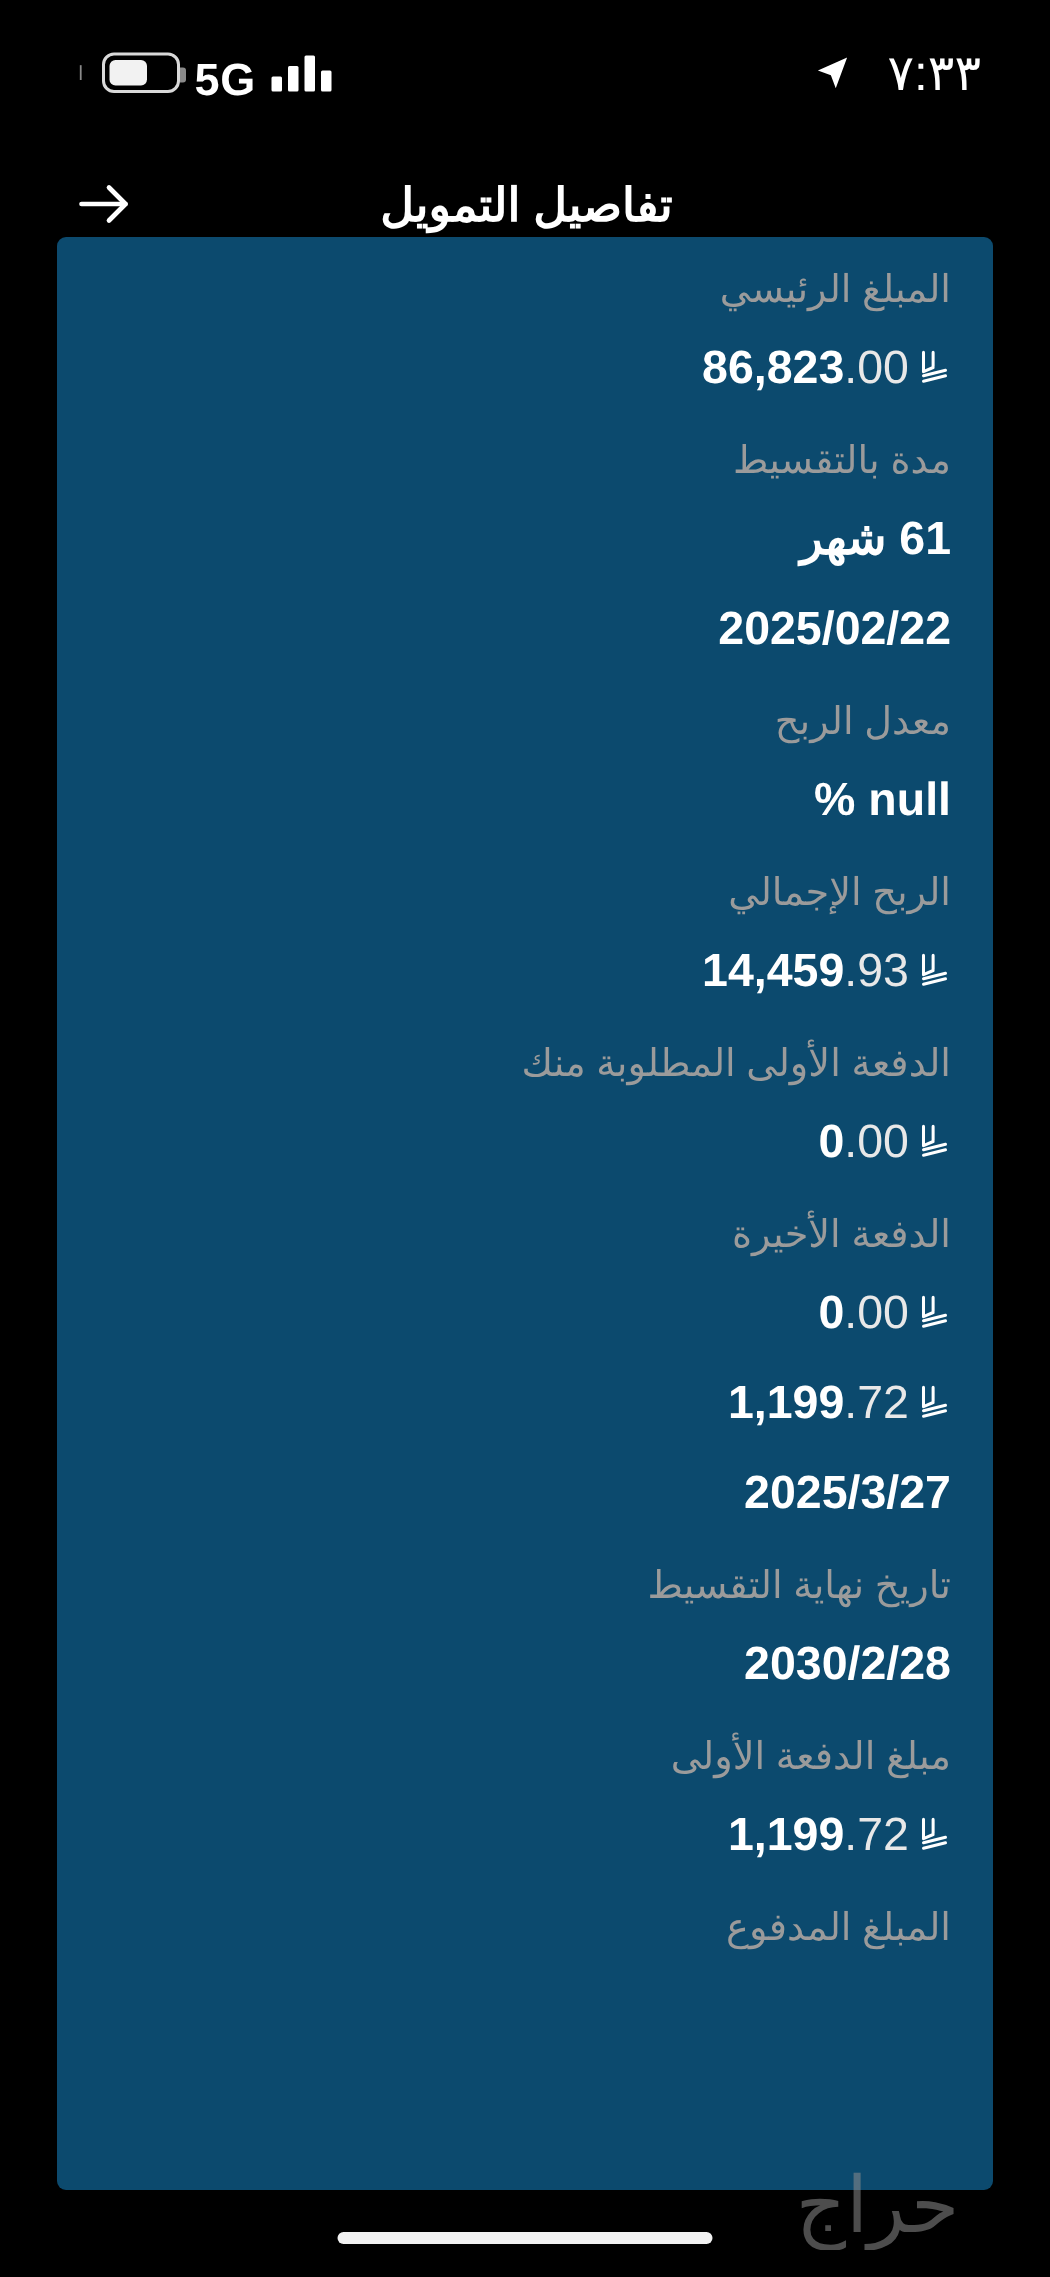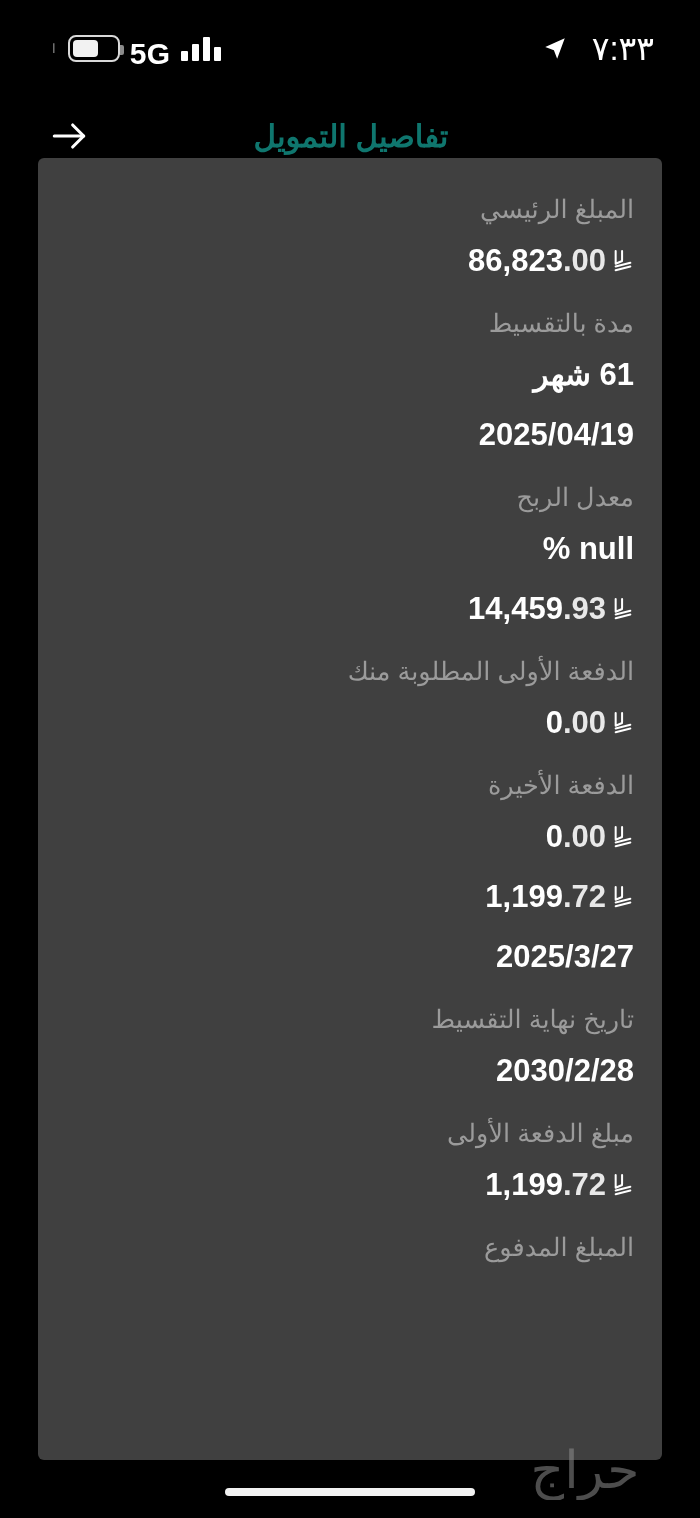--- a/index.html
+++ b/index.html
@@ -99,65 +99,65 @@
   .header {
     height: 80px;
     display: flex;
     align-items: center;
     justify-content: space-between;
     padding: 0 30px 0 46px;
   }
   .page-title {
     font-size: 31px;
     font-weight: bold;
-    color: #0f766e;
+    color: #ffffff;
     flex: 1;
     text-align: center;
     padding-right: 60px;
   }
   .back-arrow {
     width: 46px;
     height: 46px;
     display: flex;
     align-items: center;
     justify-content: center;
     color: #fff;
   }
 
   
   .card {
     position: absolute;
     top: 158px;
     left: 38px;
     right: 38px;
     bottom: 58px;
-    background: #404040;
+    background: #0c4a6e;
     border-radius: 6px;
-    padding: 24px 28px 0 28px;
+    padding: 8px 28px 0 28px;
     overflow: hidden;
   }
   .row {
     padding: 0 0 10px 0;
     text-align: right;
   }
   .row-label {
     font-size: 25.5px;
     color: #9b9b9b;
     line-height: 54px;
     white-space: nowrap;
   }
   .row-value {
     font-size: 31px;
     color: #ffffff;
     line-height: 50px;
     font-weight: bold;
     white-space: nowrap;
     direction: rtl;
   }
-  .row-value .dec { font-weight: bold; color: #e8e8e8; }
+  .row-value .dec { font-weight: normal; color: #e8e8e8; }
   .riyal {
     display: inline-block;
     width: 22px;
     height: 26px;
     vertical-align: -3px;
     margin-left: 6px;
   }
   .row:last-child { padding-bottom: 0; }
 
   
@@ -224,27 +224,28 @@
         <div class="row-label">المبلغ الرئيسي</div>
         <div class="row-value"><span class="riyal"><svg viewBox="0 0 24 28" width="22" height="26">
               <path d="M4 3 L4 17 L11 14 M11 3 L11 13 M4 20 L20 16 M4 24 L20 20" fill="none" stroke="#ffffff" stroke-width="2.2" stroke-linecap="round" stroke-linejoin="round"></path>
             </svg></span><span>86,823</span><span class="dec">.00</span></div>
       </div>
       <div class="row">
         <div class="row-label">مدة بالتقسيط</div>
         <div class="row-value"><span>61 شهر</span><span class="dec"></span></div>
       </div>
       <div class="row">
-        <div class="row-value"><span>2025/04/19</span><span class="dec"></span></div>
+        <div class="row-value"><span>2025/02/22</span><span class="dec"></span></div>
       </div>
       <div class="row">
         <div class="row-label">معدل الربح</div>
         <div class="row-value"><span>null %</span><span class="dec"></span></div>
       </div>
       <div class="row">
+        <div class="row-label">الربح الإجمالي</div>
         <div class="row-value"><span class="riyal"><svg viewBox="0 0 24 28" width="22" height="26">
               <path d="M4 3 L4 17 L11 14 M11 3 L11 13 M4 20 L20 16 M4 24 L20 20" fill="none" stroke="#ffffff" stroke-width="2.2" stroke-linecap="round" stroke-linejoin="round"></path>
             </svg></span><span>14,459</span><span class="dec">.93</span></div>
       </div>
       <div class="row">
         <div class="row-label">الدفعة الأولى المطلوبة منك</div>
         <div class="row-value"><span class="riyal"><svg viewBox="0 0 24 28" width="22" height="26">
               <path d="M4 3 L4 17 L11 14 M11 3 L11 13 M4 20 L20 16 M4 24 L20 20" fill="none" stroke="#ffffff" stroke-width="2.2" stroke-linecap="round" stroke-linejoin="round"></path>
             </svg></span><span>0</span><span class="dec">.00</span></div>
       </div>

